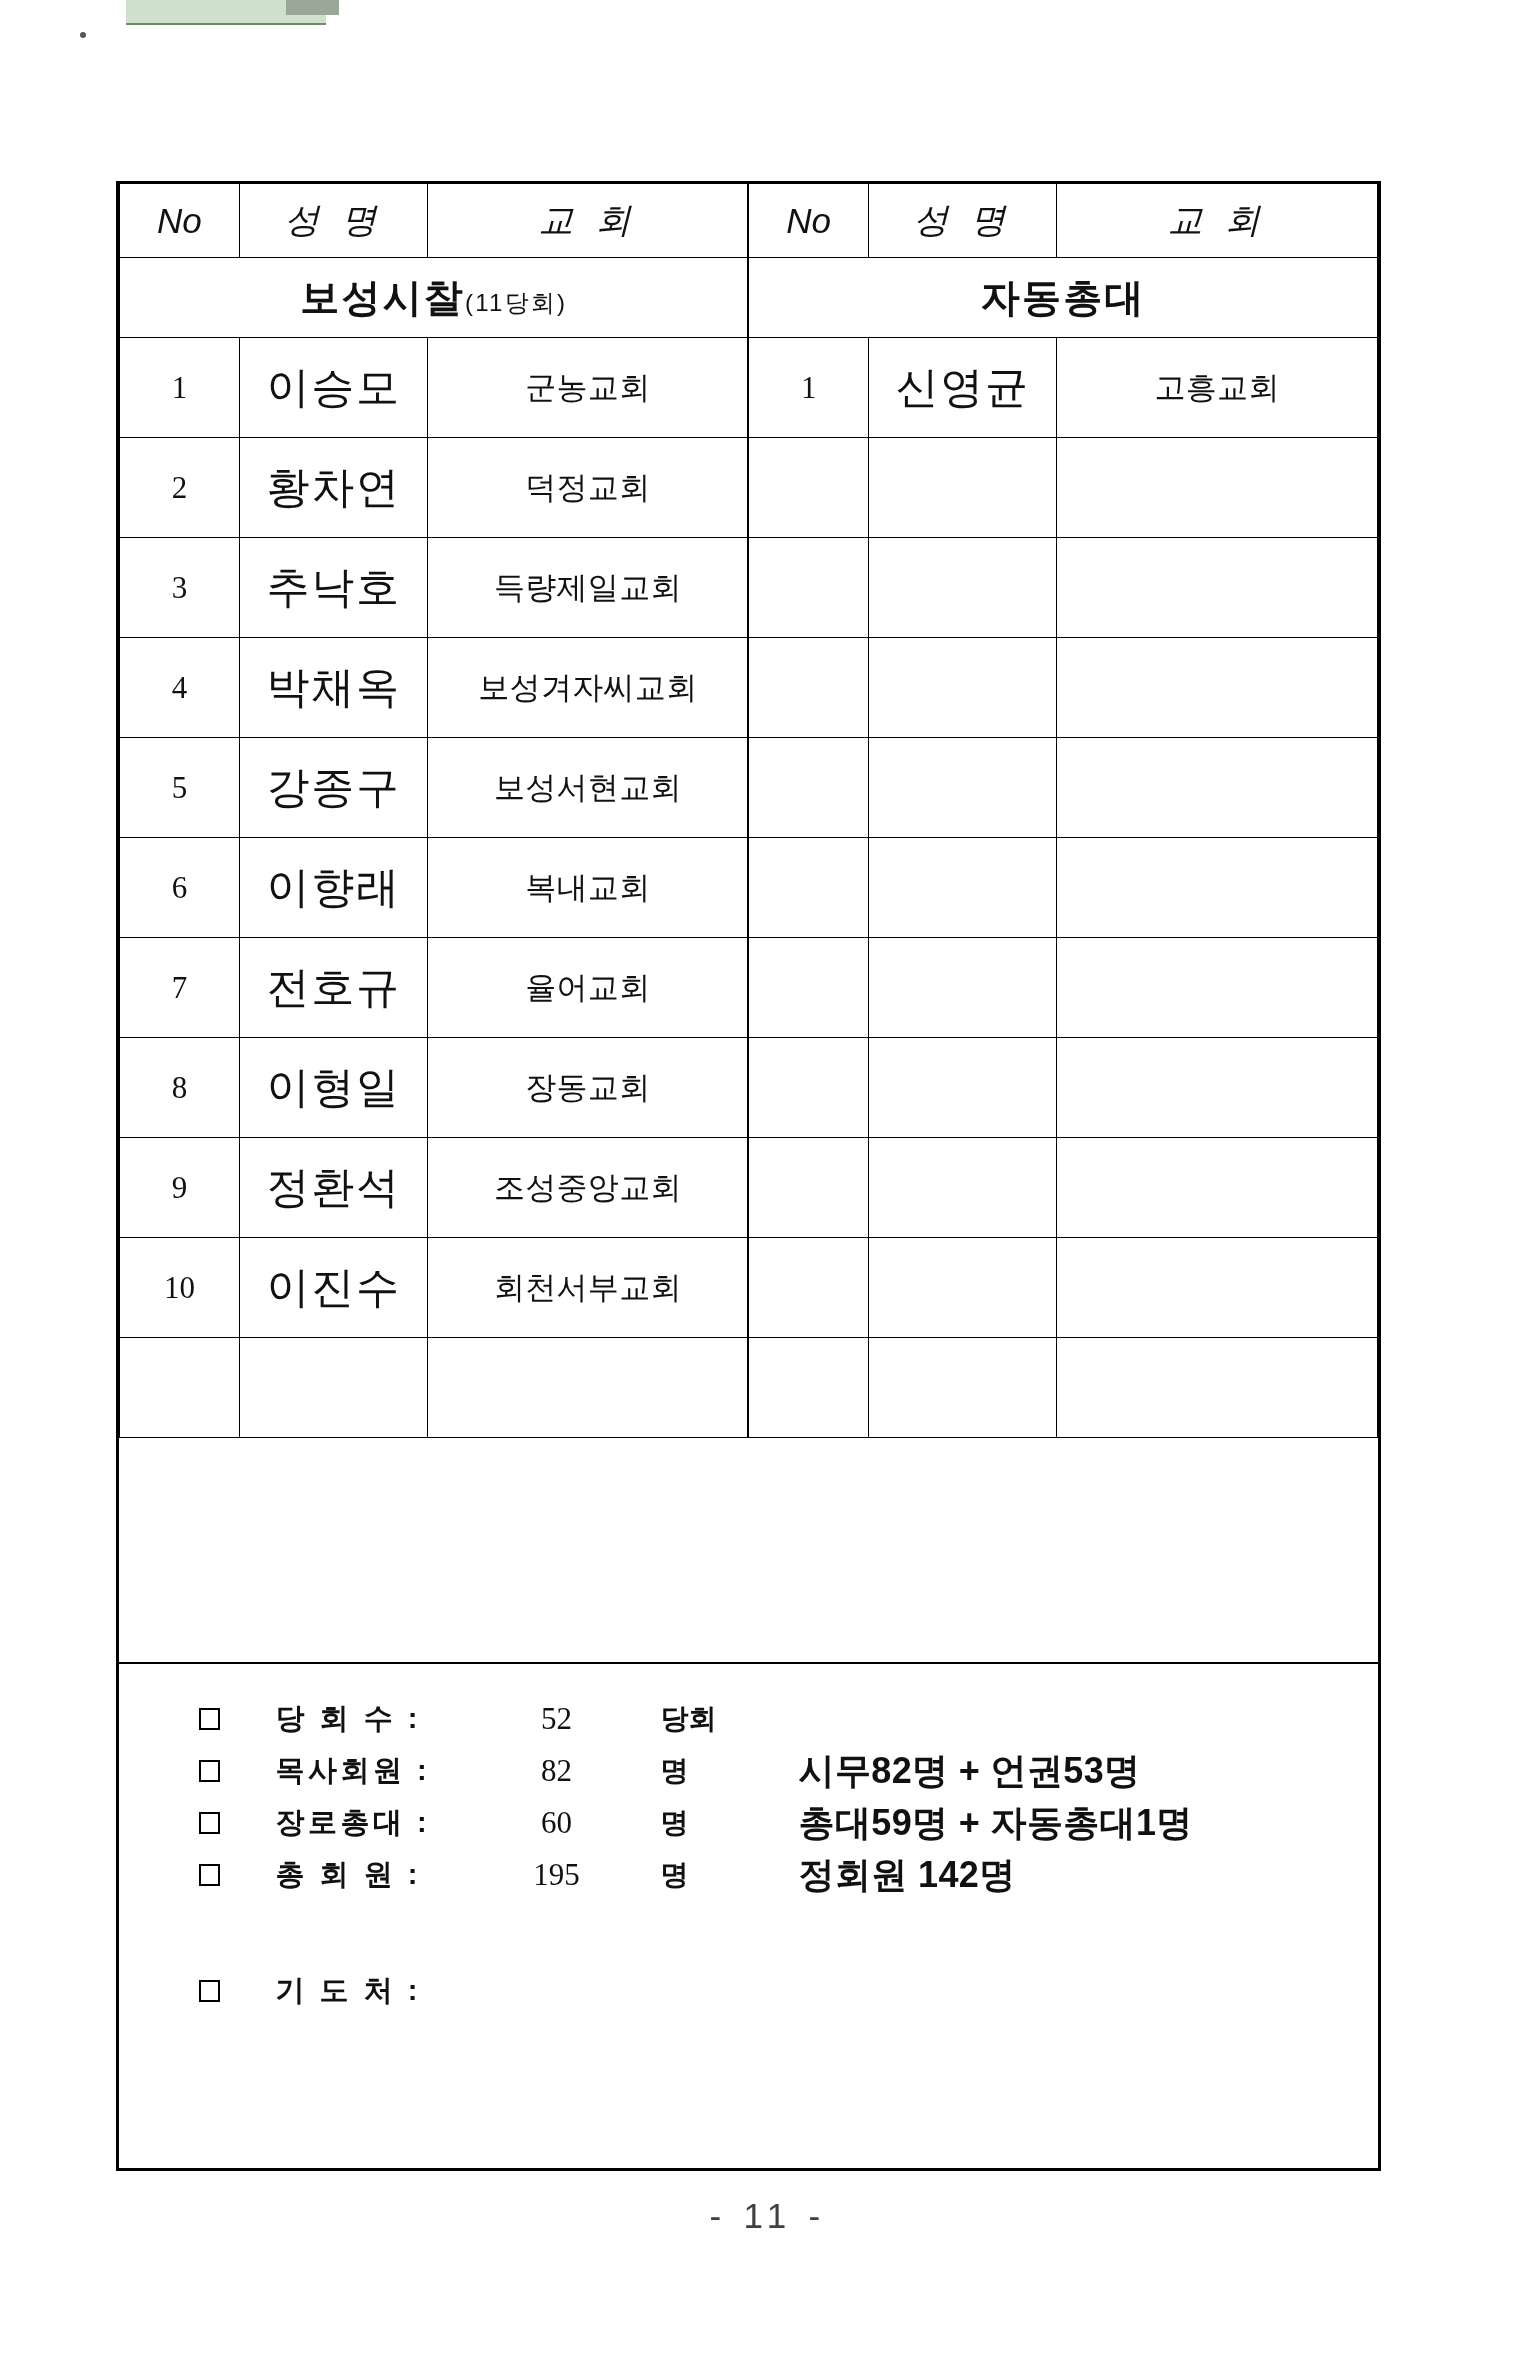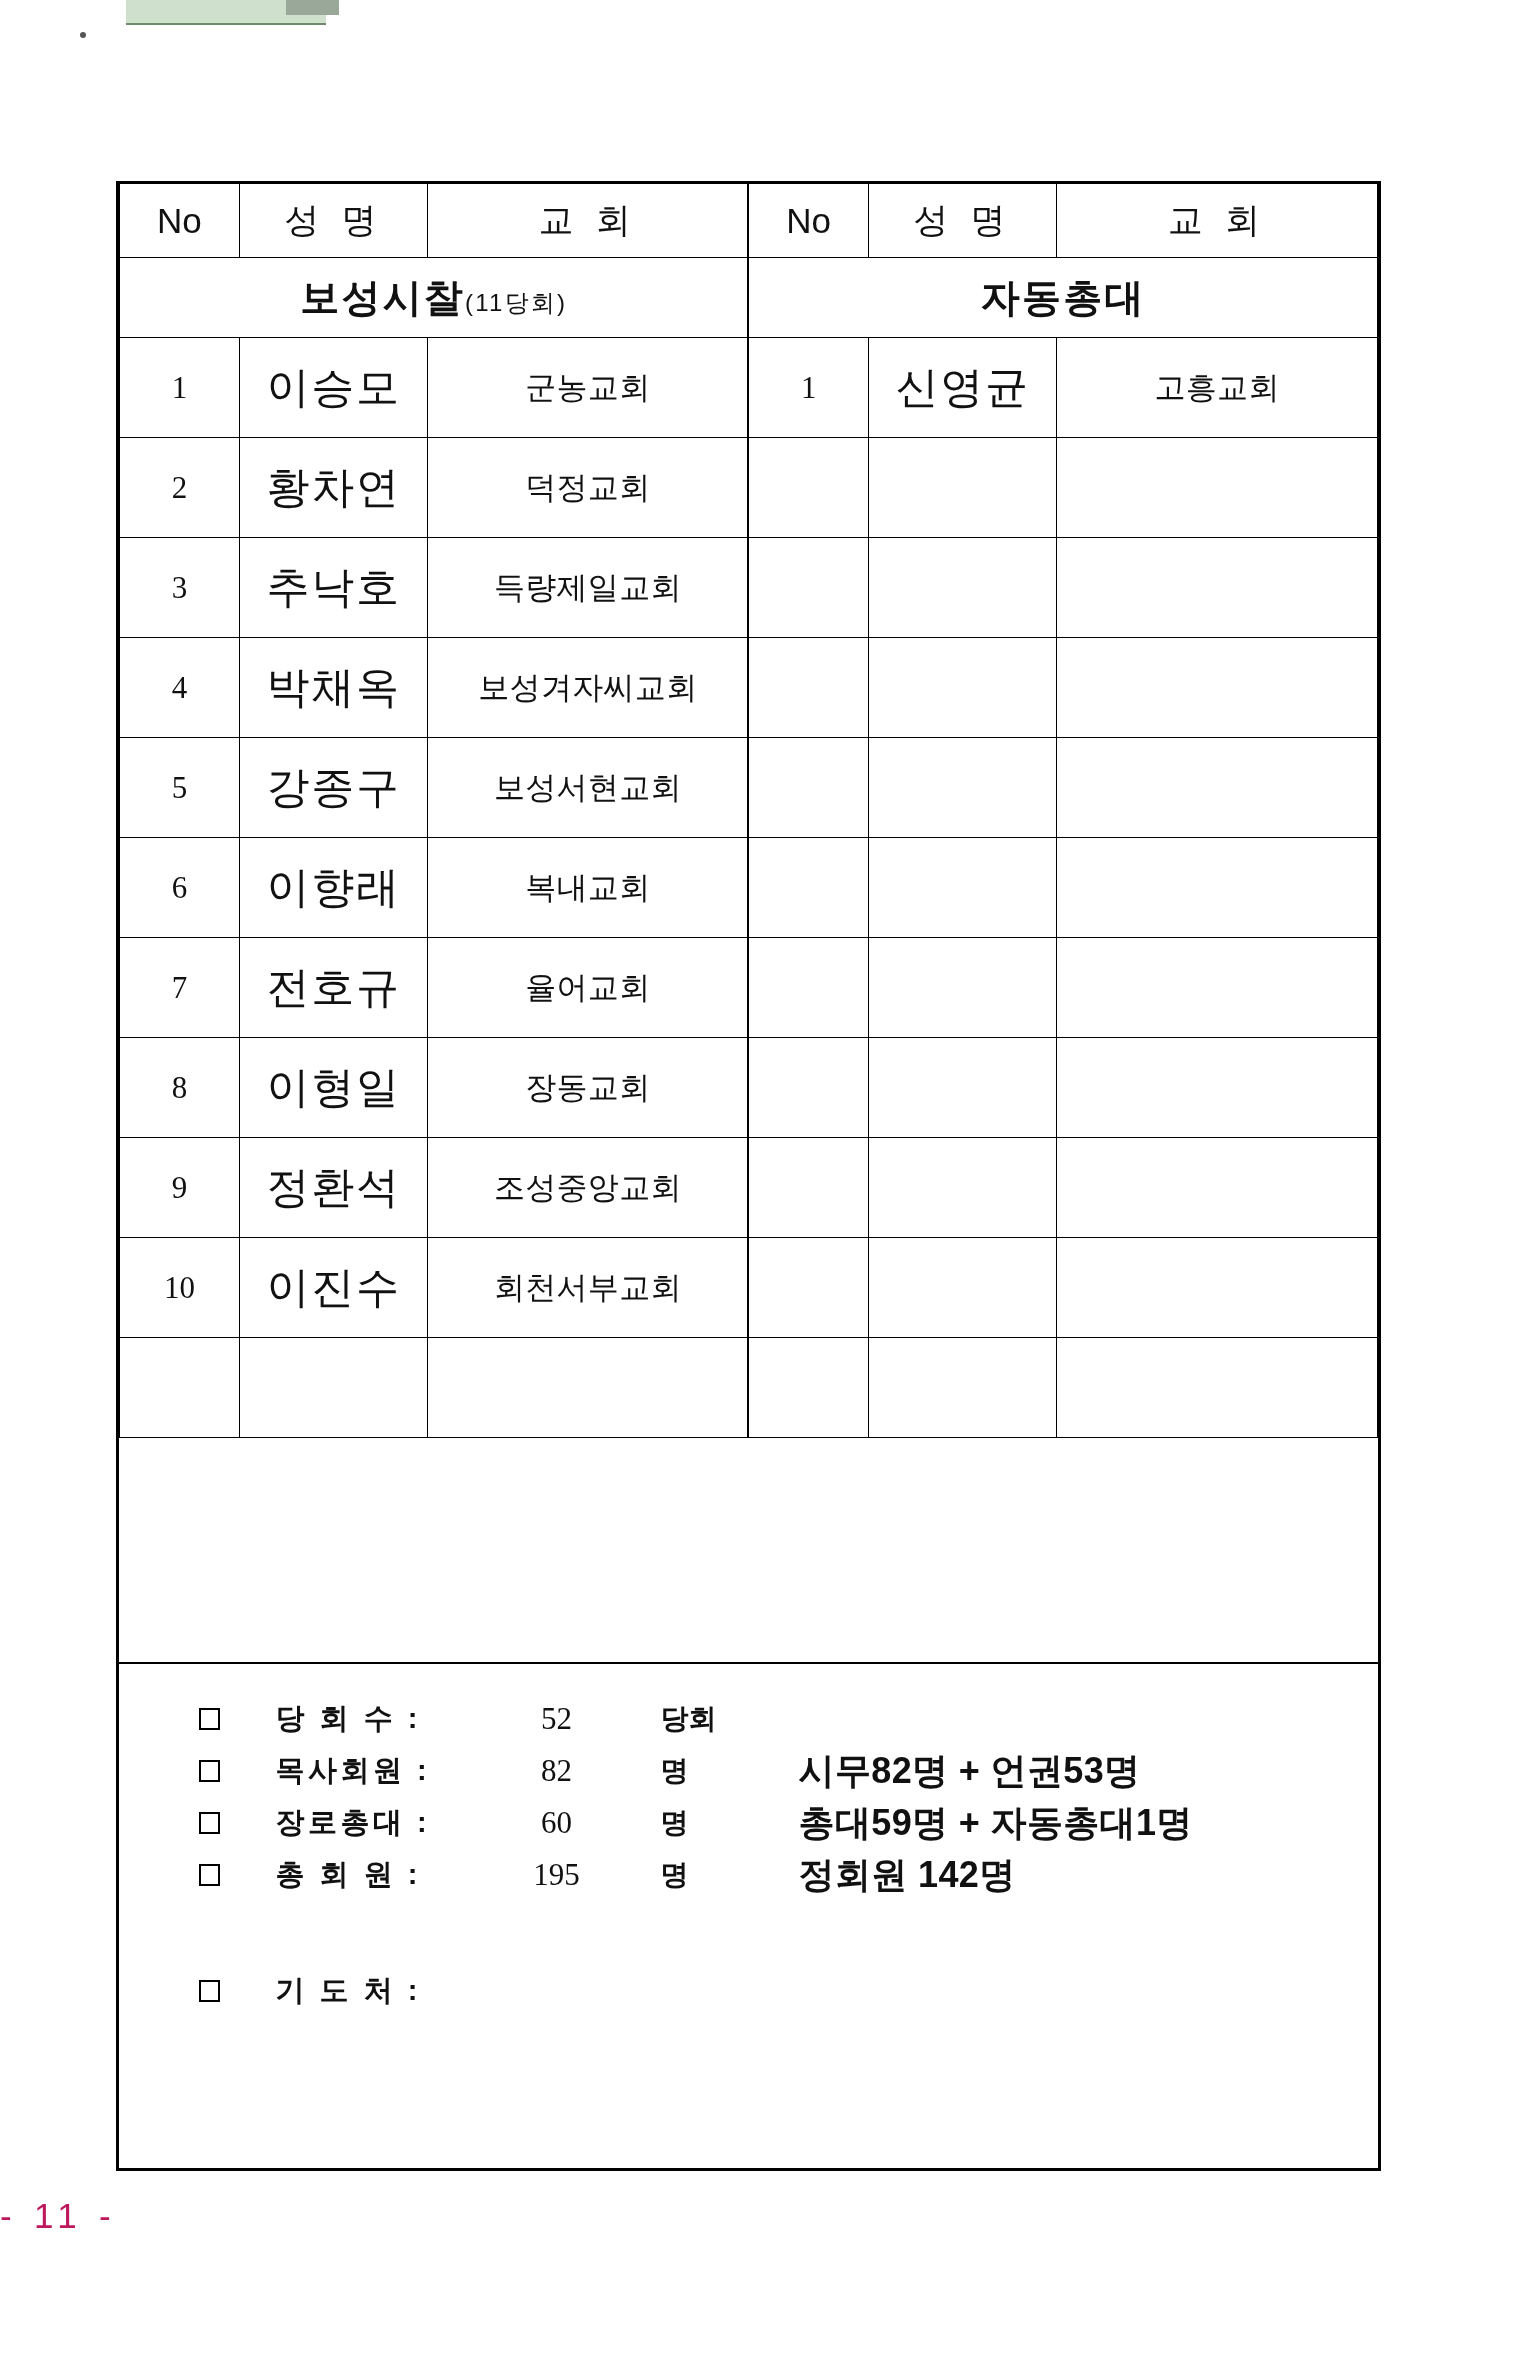--- a/index.html
+++ b/index.html
@@ -80,20 +80,21 @@
   col.c-name { width: 13.5%; }
   col.c-ch   { width: 23.0%; }
 
   
   tr.head-row td {
     height: 73px;
     font-size: 35px;
     letter-spacing: 0.18em;
     border-top: none;
     font-family: "Liberation Sans", sans-serif;
+    font-style: italic;
   }
   tr.head-row td.no-head {
     letter-spacing: 0;
     font-family: "Liberation Sans", sans-serif;
   }
 
   
   tr.section-row td {
     height: 79px;
     font-size: 37px;
@@ -171,25 +172,25 @@
     font-weight: bold;
     letter-spacing: 0.01em;
   }
   .sum-gap { height: 64px; }
 
   .page-number {
     position: absolute;
     left: 0;
     right: 0;
     top: 2196px;
-    text-align: left;
+    text-align: center;
     font-size: 35px;
     font-family: "Liberation Sans", sans-serif;
     letter-spacing: 0.18em;
-    color: #be185d;
+    color: #404040;
   }
 </style>
 </head>
 <body>
 
 <div class="scan-top-artifact"></div>
 <div class="scan-top-artifact2"></div>
 <div class="scan-speck"></div>
 
 <div class="page-frame">

